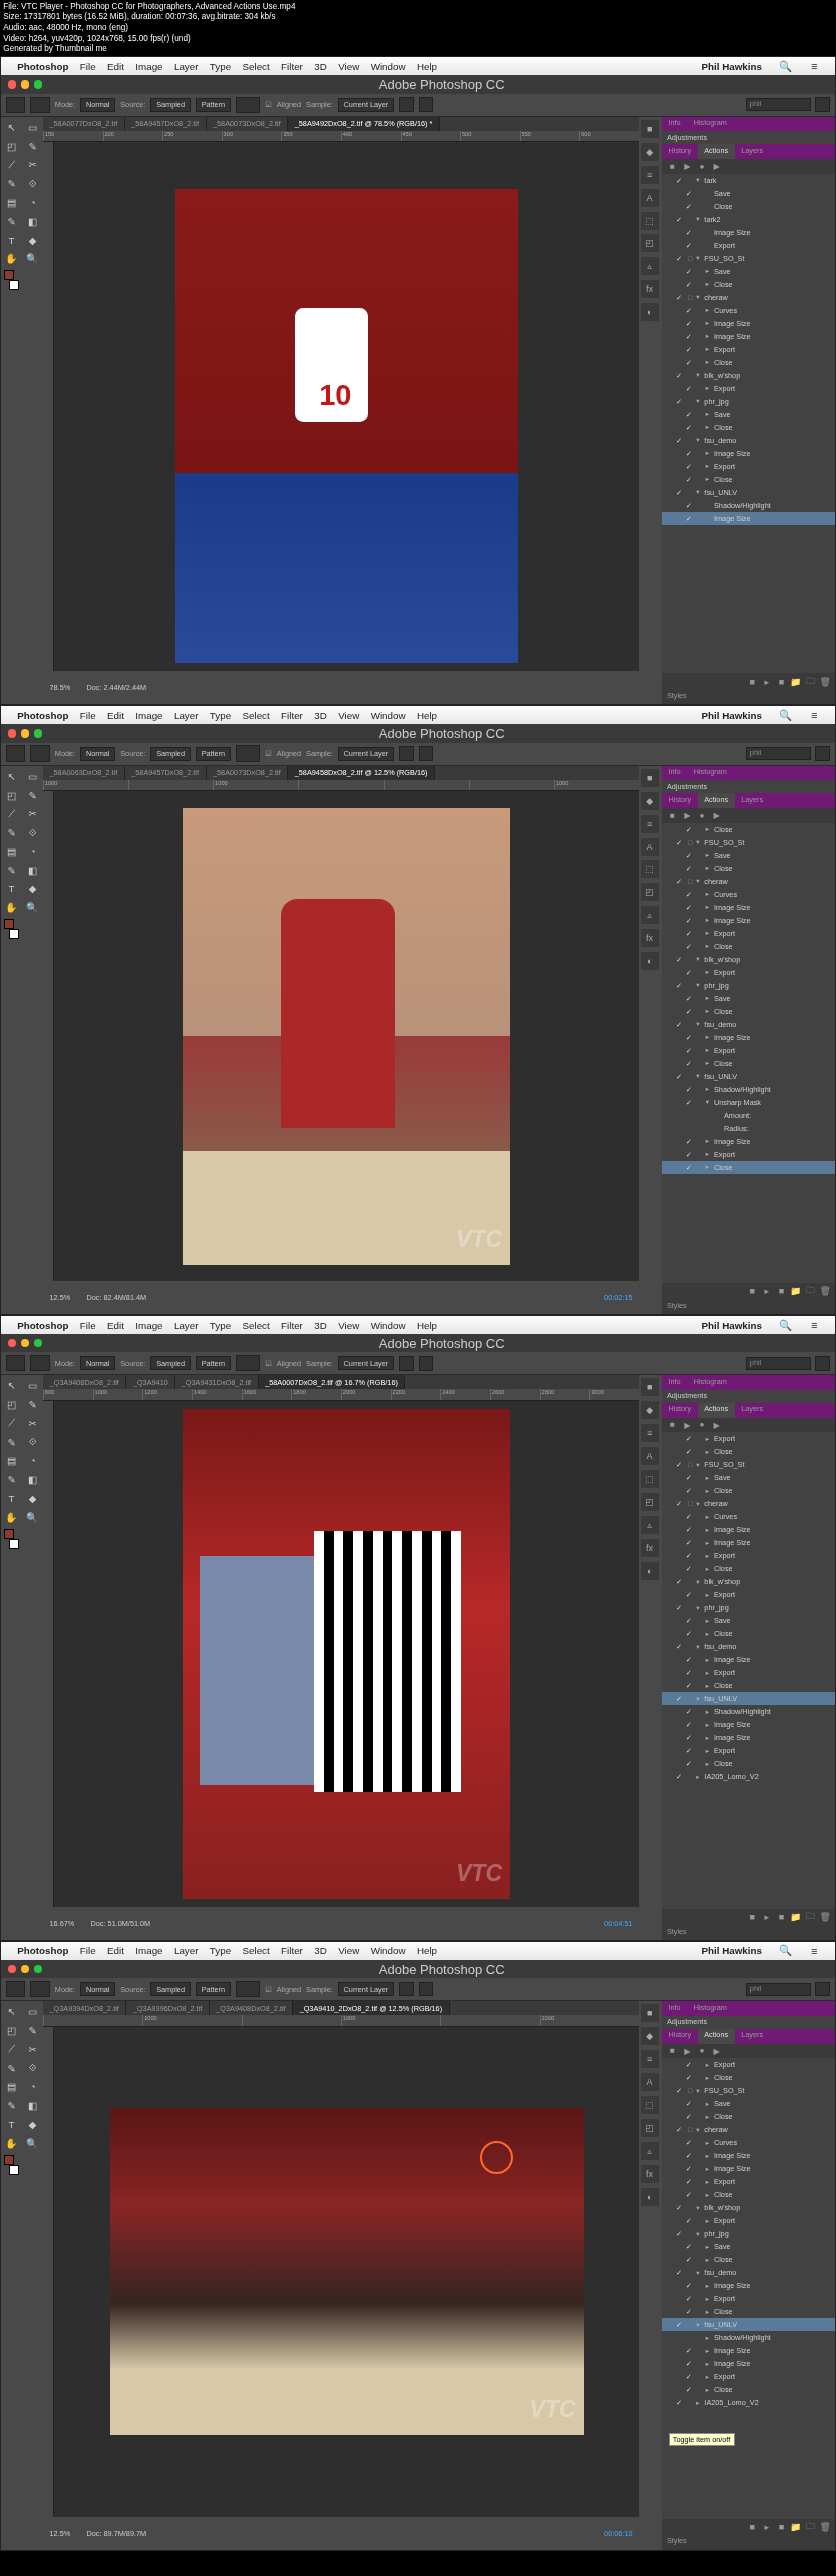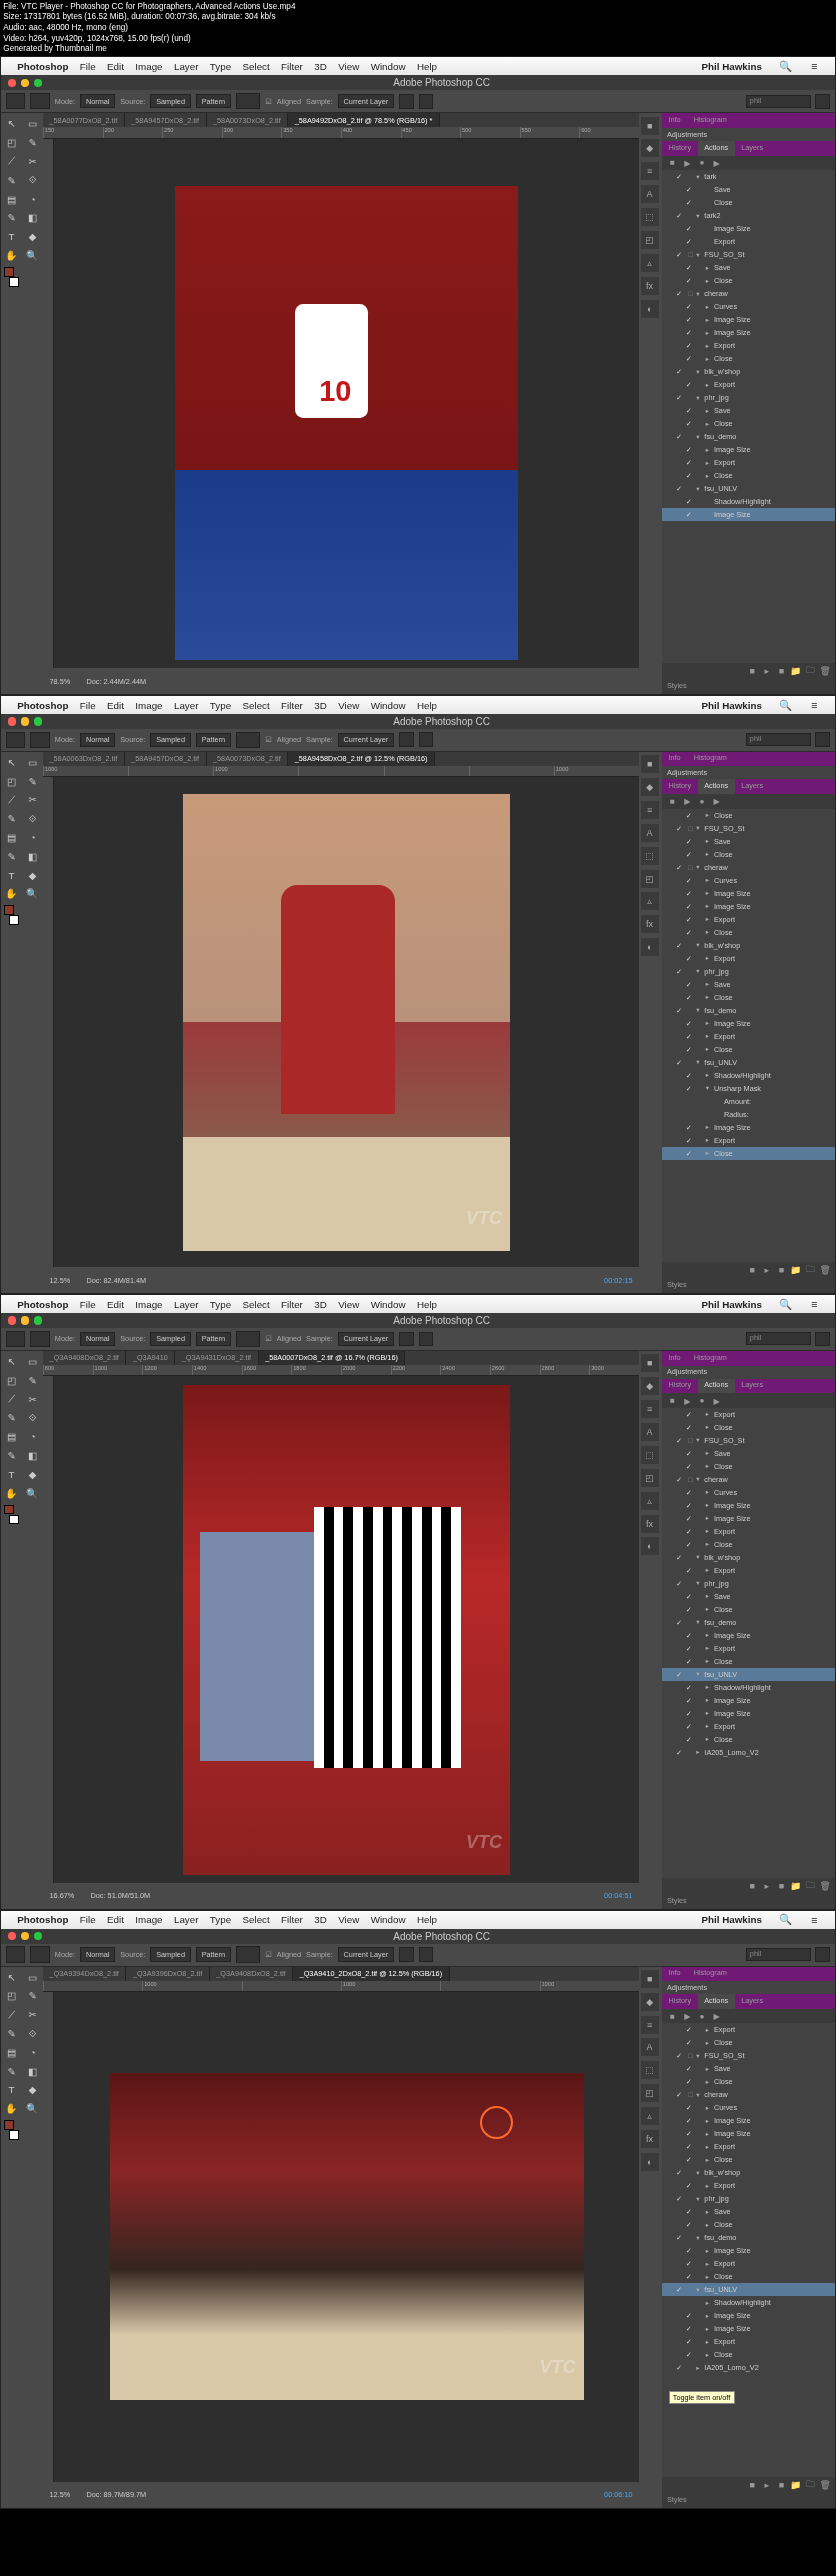--- a/index.html
+++ b/index.html
@@ -7,21 +7,21 @@
 .file-info { color: #fff; font-size: 8.2px; padding: 1.6px 3.3px; line-height: 1.3; }
 .ps-window { background: #494949; border: 0.8px solid #222; }
 .mac-menubar { background: linear-gradient(#fdfdfd, #e8e8e8); height: 18px; display: flex; align-items: center; padding: 0 6.5px; font-size: 9.8px; color: #222; }
 .mac-menubar .apple { margin-right: 9.8px; }
 .mac-menubar span { margin-right: 11.4px; }
 .mac-menubar .right { margin-left: auto; font-weight: bold; }
 .mac-menubar .icon { margin-left: 6.5px; font-size: 10.6px; }
 .traffic { display: flex; gap: 4.9px; padding: 3.3px 6.5px; background: #3a3a3a; }
 .traffic .dot { width: 8.2px; height: 8.2px; border-radius: 50%; }
 .dot.r { background: #ff5f57; } .dot.y { background: #febc2e; } .dot.g { background: #28c840; }
-.title-bar { background: #3a3a3a; color: #ccc; text-align: center; font-size: 10px; padding: 1.6px 0; position: relative; }
+.title-bar { background: #3a3a3a; color: #ccc; text-align: center; font-size: 13px; padding: 1.6px 0; position: relative; }
 .option-bar { background: #494949; height: 23px; display: flex; align-items: center; padding: 0 4.9px; gap: 4.9px; border-bottom: 0.8px solid #2a2a2a; }
 .option-bar .swatch { width: 19.6px; height: 16.3px; background: #333; border: 0.8px solid #222; }
 .option-bar .sel { background: #333; color: #ccc; font-size: 7.3px; padding: 1.6px 4.9px; border: 0.8px solid #222; }
 .option-bar .lbl { color: #aaa; font-size: 7.3px; }
 .option-bar .filler { flex: 1; }
 .option-bar .sq { width: 14.7px; height: 14.7px; background: #333; border: 0.8px solid #222; }
 .option-bar .search { background: #333; border: 0.8px solid #222; width: 65px; height: 13px; color: #888; font-size: 7.3px; padding: 0 3.3px; }
 .workspace { display: flex; background: #2e2e2e; }
 .tool-col { width: 21px; background: #494949; display: flex; flex-direction: column; gap: 0.8px; padding: 1.6px; }
 .tool-wrap { display: flex; }
@@ -43,22 +43,22 @@
 .photo.p2 { width: 327px; height: 457px; background: linear-gradient(#c89a7a 0%, #b8927a 50%, #9a3a3a 50%, #8a5a4a 75%, #d8c8a8 75%); }
 .photo.p3 { width: 327px; height: 490px; background: linear-gradient(#7a1818 0%, #b82828 40%, #8a2020 100%); }
 .photo.p4 { width: 474px; height: 327px; background: linear-gradient(#5a1515 0%, #8a2525 30%, #352520 60%, #d8c8a8 80%); }
 .photo .jersey { position: absolute; background: #fff; }
 .photo.p1 .jersey { left: 35%; top: 25%; width: 73px; height: 114px; border-radius: 8.2px; }
 .photo.p1 .jnum { position: absolute; left: 42%; top: 40%; color: #c21818; font-size: 29px; font-weight: bold; }
 .photo.p2 .pl { position: absolute; left: 30%; top: 20%; width: 114px; height: 229px; background: #aa2828; border-radius: 16.3px 16.3px 0 0; }
 .photo.p3 .ref { position: absolute; left: 40%; top: 25%; width: 147px; height: 261px; background: repeating-linear-gradient(90deg, #fff 0, #fff 9.8px, #000 9.8px, #000 19.6px); }
 .photo.p3 .coach { position: absolute; left: 5%; top: 30%; width: 114px; height: 229px; background: #7a8aaa; }
 .photo.p4 .hoop { position: absolute; right: 15%; top: 10%; width: 33px; height: 33px; border: 2.4px solid #ff6a2a; border-radius: 50%; }
-.photo .vtc { position: absolute; right: 8.2px; bottom: 22px; color: rgba(255,255,255,0.3); font-size: 18px; font-weight: bold; font-style: italic; }
-.status-bar { height: 26px; background: #494949; display: flex; align-items: center; padding: 0 6.5px; color: #ccc; font-size: 7.3px; gap: 16.3px; }
+.photo .vtc { position: absolute; right: 8.2px; bottom: 12px; color: rgba(255,255,255,0.3); font-size: 23px; font-weight: bold; font-style: italic; }
+.status-bar { height: 33px; background: #494949; display: flex; align-items: center; padding: 0 6.5px; color: #ccc; font-size: 7.3px; gap: 16.3px; }
 .status-bar .filler { flex: 1; }
 .status-bar .time { color: #4af; }
 .right-panels { width: 196px; background: #424242; display: flex; }
 .icon-strip { width: 23px; background: #494949; display: flex; flex-direction: column; gap: 4.9px; padding: 3.3px 1.6px; }
 .icon-strip .i { width: 18px; height: 18px; background: #3a3a3a; color: #aaa; display: flex; align-items: center; justify-content: center; font-size: 9px; }
 .panels { flex: 1; display: flex; flex-direction: column; }
 .panel-tabs { display: flex; background: #701a75; font-size: 7.3px; height: 14.7px; }
 .panel-tabs span { padding: 1.6px 6.5px; color: #999; }
 .panel-tabs span.active { background: #494949; color: #ddd; }
 .adj-row { background: #424242; height: 13px; font-size: 7.3px; color: #ccc; padding: 1.6px 4.9px; }

